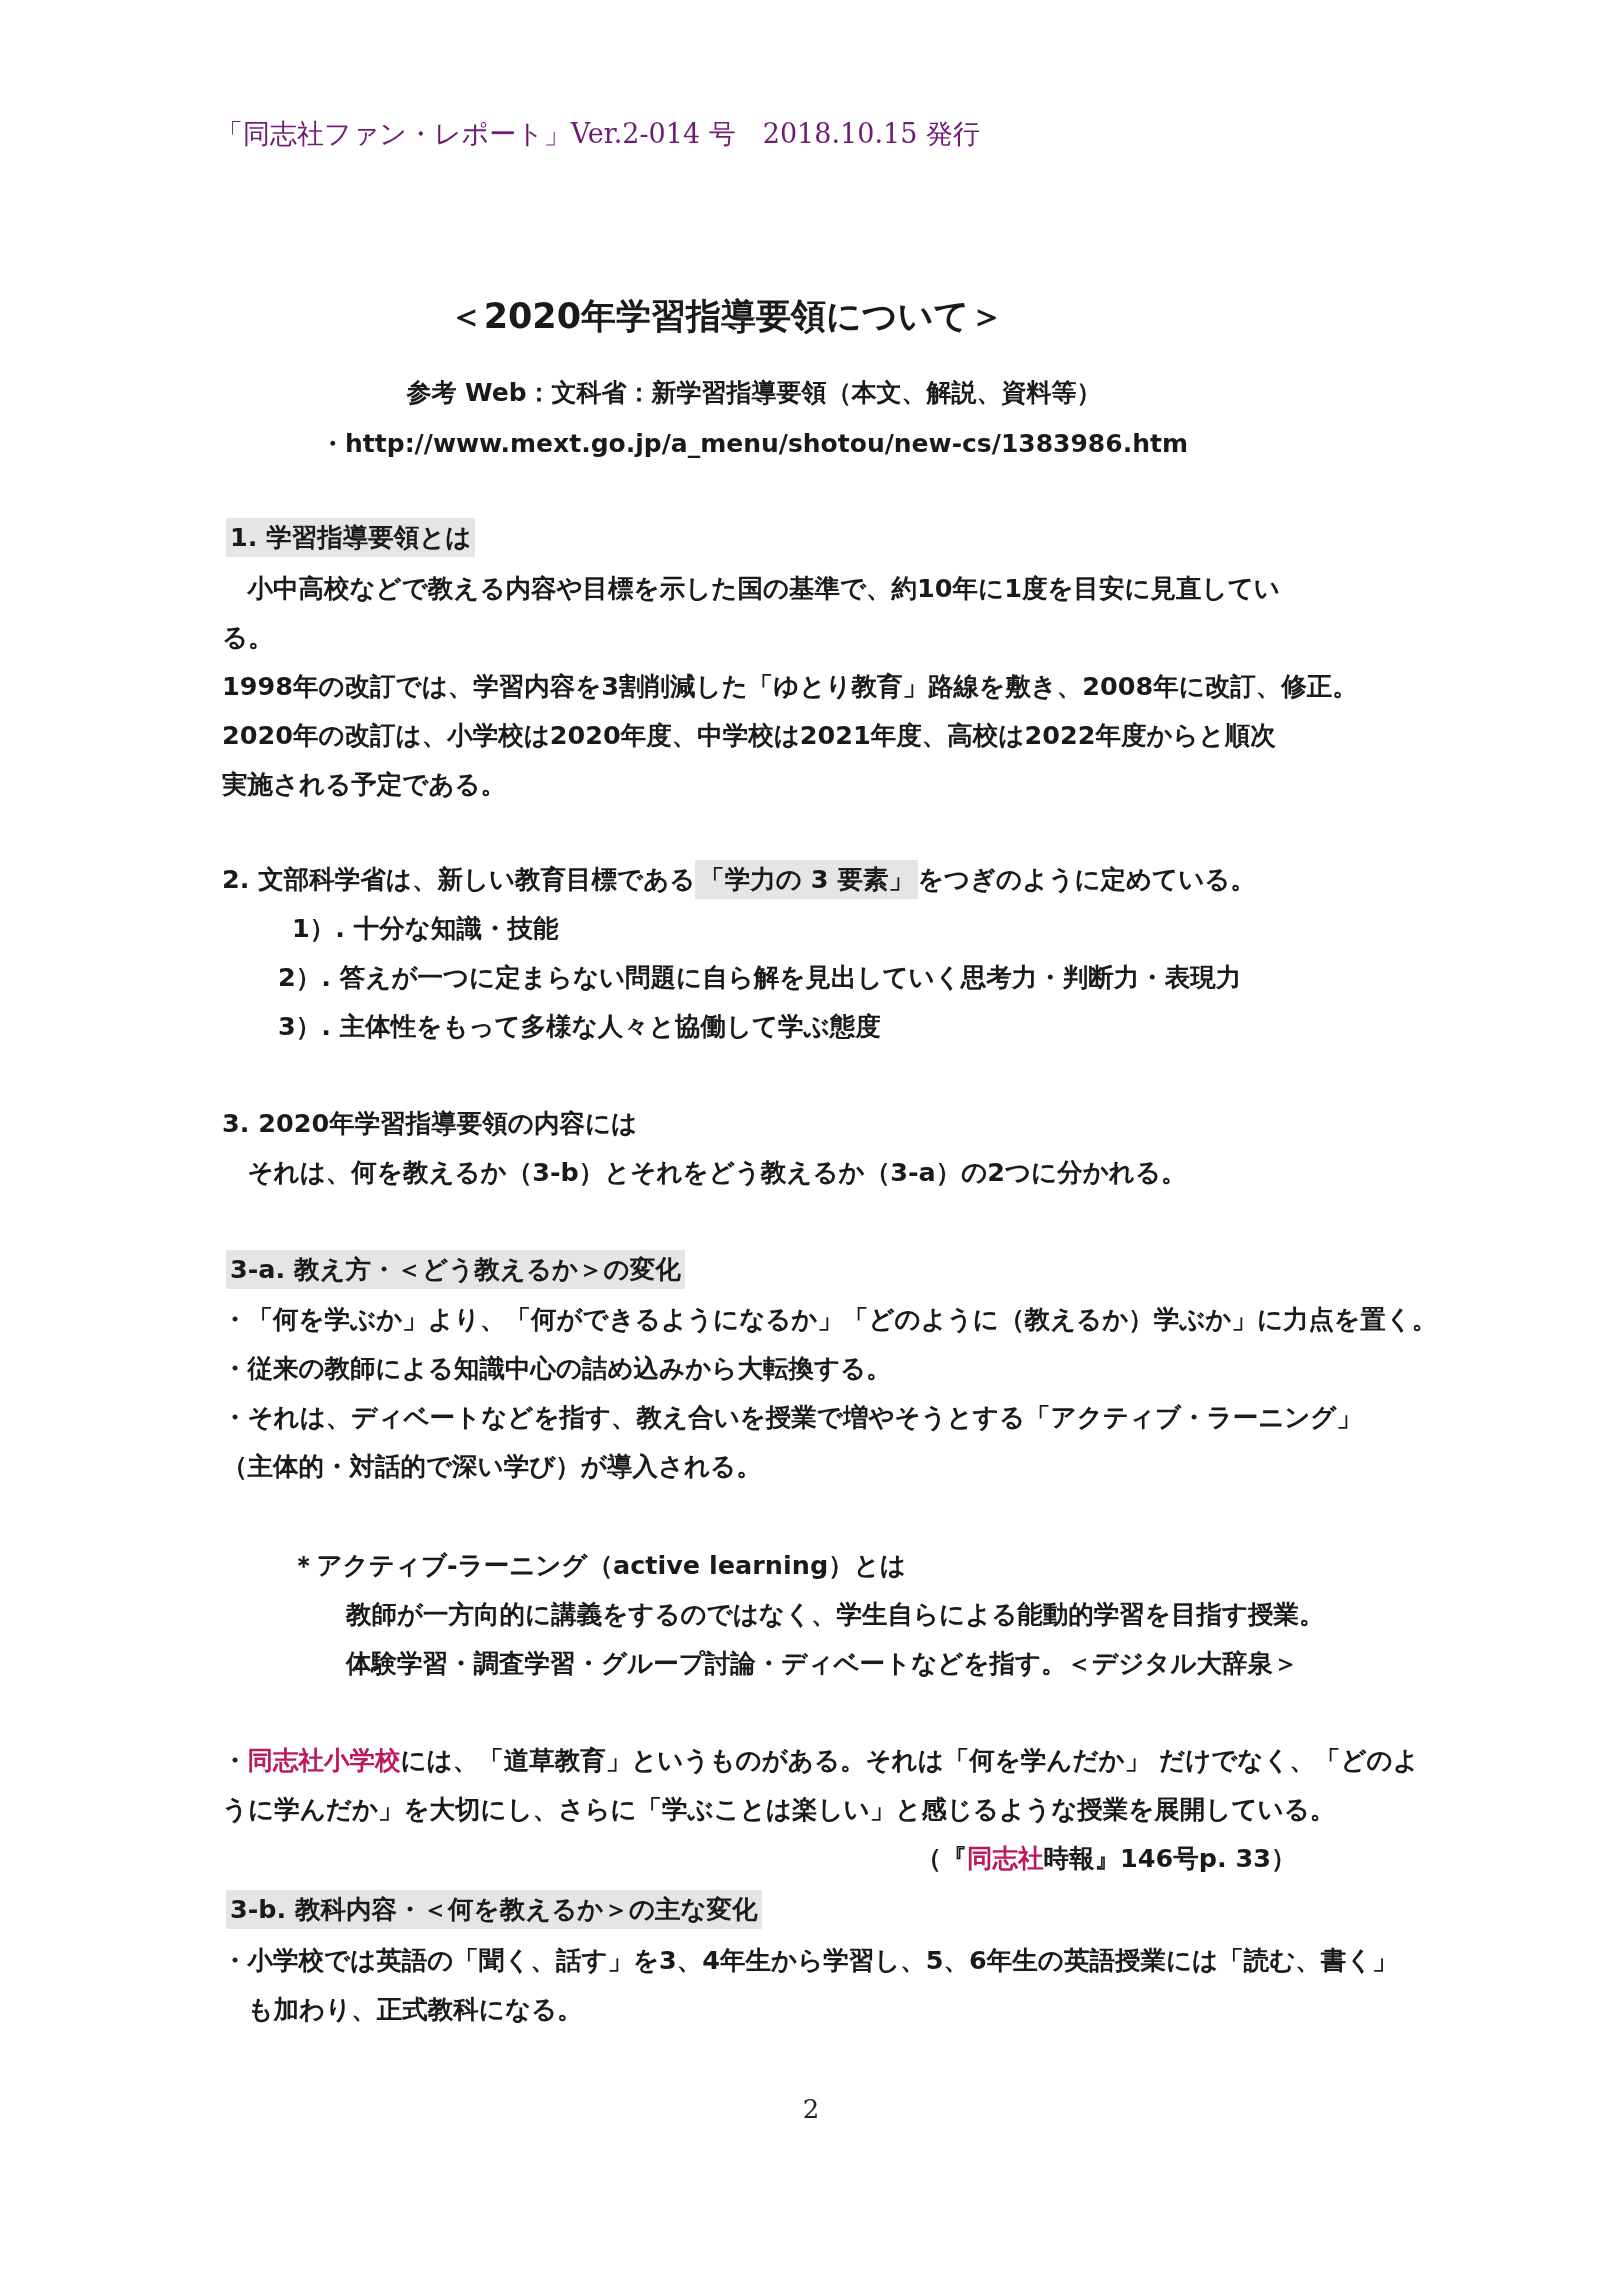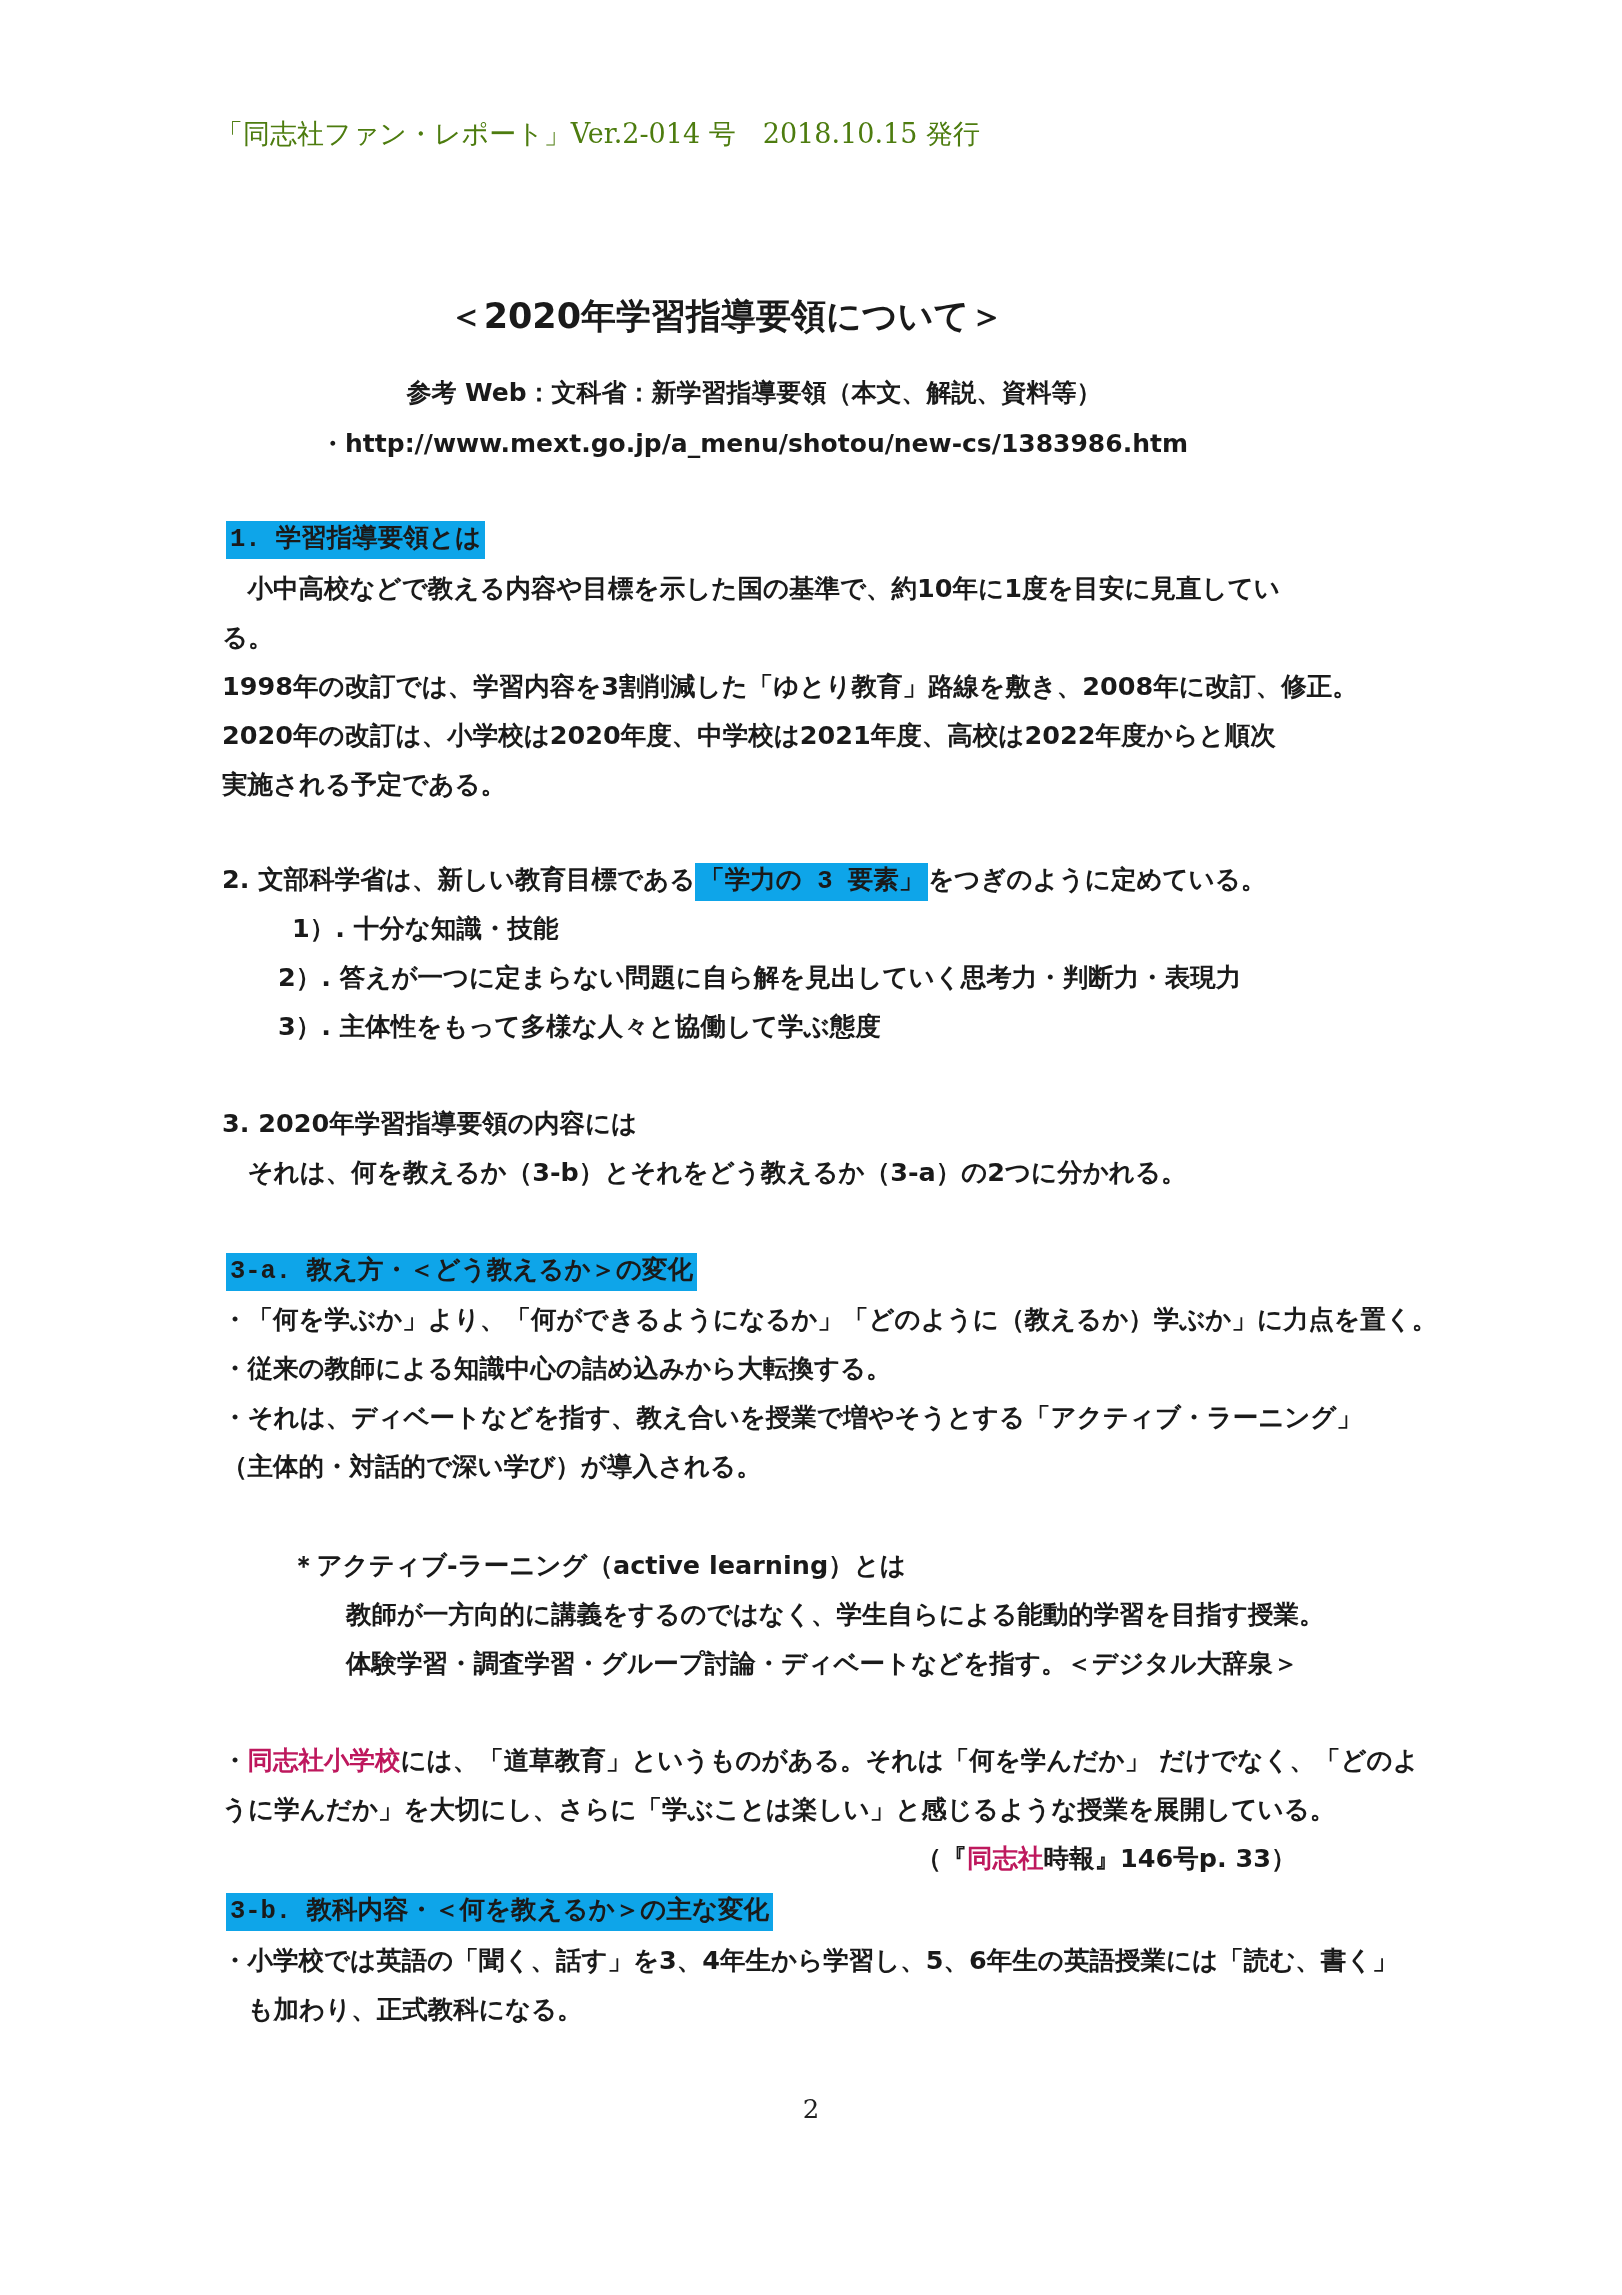--- a/index.html
+++ b/index.html
@@ -16,21 +16,21 @@
       font-family: "DejaVu Sans", "Liberation Sans", sans-serif;
     }
     .page-header {
       position: absolute;
       left: 216px;
       top: 116px;
       font-family: "DejaVu Serif", "Liberation Serif", serif;
       font-size: 27px;
       letter-spacing: 0px;
       white-space: nowrap;
-      color: #4d7c0f;
+      color: #701a75;
     }
     .title {
       position: absolute;
       left: 0;
       width: 1453px;
       top: 293px;
       text-align: center;
       font-size: 35px;
       font-weight: bold;
       white-space: nowrap;
@@ -47,23 +47,22 @@
     .ref.line1 { top: 376px; }
     .ref.line2 { top: 427px; }
     .line {
       position: absolute;
       font-size: 25.5px;
       font-weight: bold;
       white-space: nowrap;
       line-height: 1.2;
     }
     .hl {
-      background: #0ea5e9;
+      background: #e5e5e5;
       padding: 3.9px 3.9px 5.2px 3.9px;
-      font-family: Liberation Mono, monospace;
     }
     .purple {
       color: #be185d;
     }
     .page-number {
       position: absolute;
       left: 0;
       width: 1622px;
       text-align: center;
       top: 2094px;

